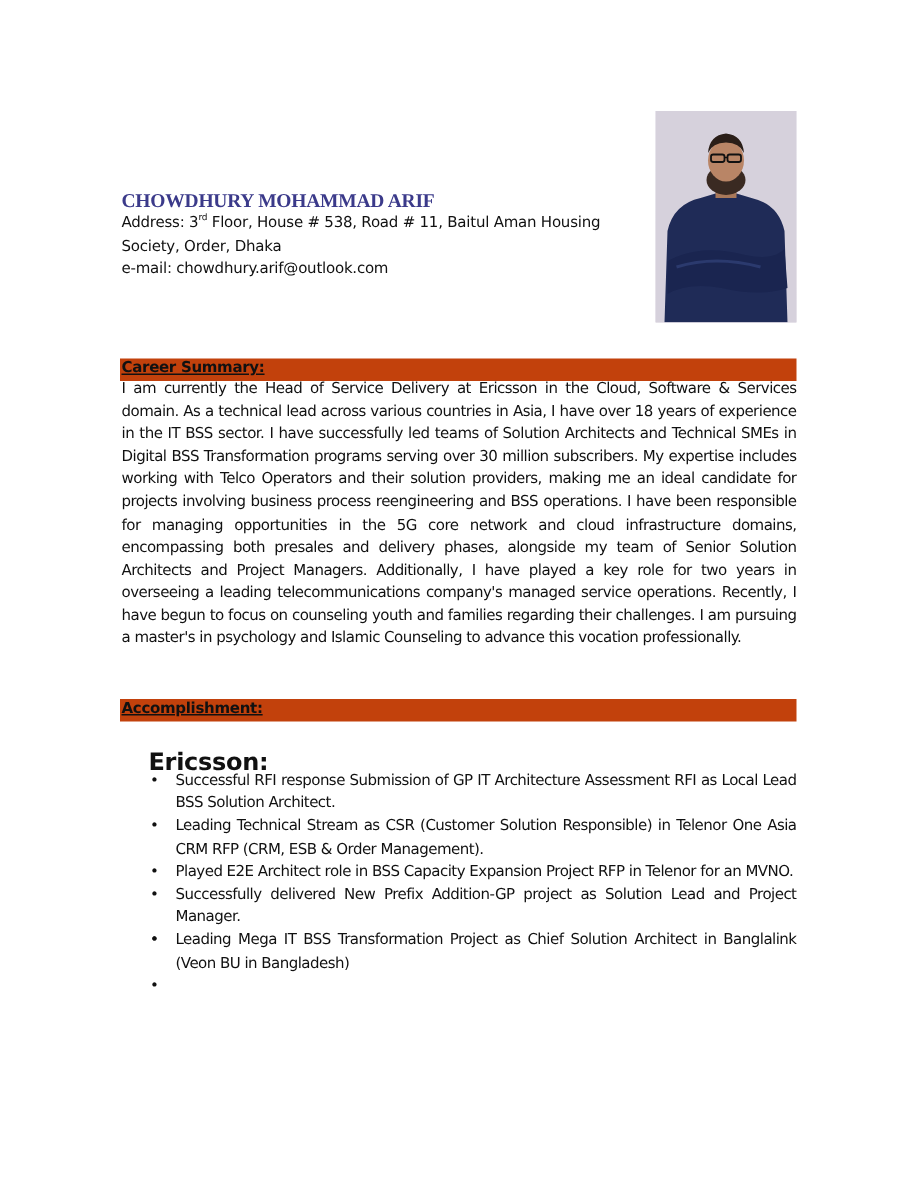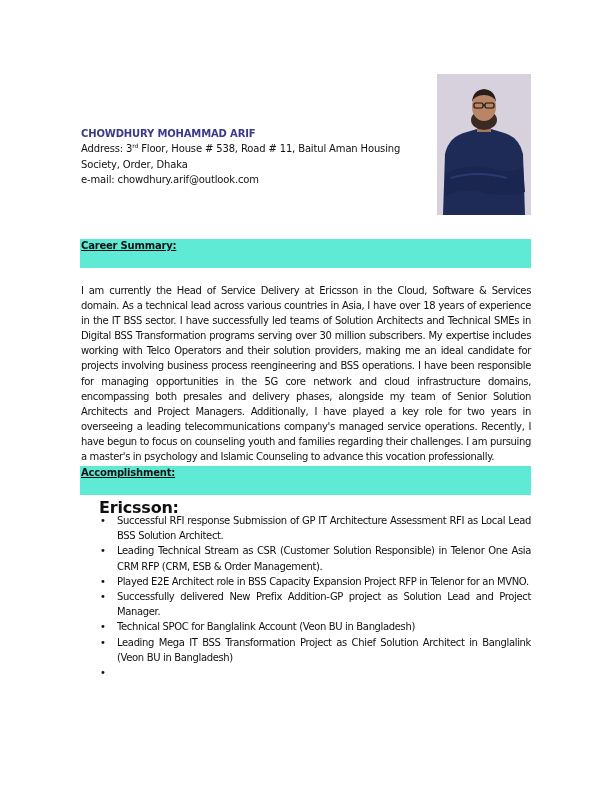--- a/index.html
+++ b/index.html
@@ -10,36 +10,36 @@
   .page { position: absolute; left: 0; top: 0; width: 612px; height: 792px; background: #fff; }
 
   .photo {
     position: absolute; left: 437px; top: 74px; width: 94px; height: 141px;
     background: linear-gradient(180deg, #d8d3de 0%, #cfc9d6 100%);
     overflow: hidden;
   }
   .photo svg { width: 100%; height: 100%; display: block; }
 
   .contact { position: absolute; left: 81px; top: 126px; width: 340px; font-size: 10px; line-height: 15.3px; letter-spacing: -0.15px; }
-  .name { color: #3b3a8a; font-weight: bold; font-size: 10px; }
+  .name { color: #3b3a8a; font-weight: bold; font-size: 13px; font-family: Liberation Serif, serif; }
   .contact sup { font-size: 6px; line-height: 0; }
 
   .section-bar {
-    position: absolute; left: 80px; width: 451px; height: 29px;
-    background: #5eead4;
+    position: absolute; left: 80px; width: 451px; height: 15px;
+    background: #c2410c;
   }
   .section-title {
     position: absolute; left: 1px; top: 1px; font-size: 10px; font-weight: bold;
     text-decoration: underline; letter-spacing: -0.2px; color: #111;
   }
   #bar-career { top: 239px; }
   #bar-accomp { top: 466px; }
 
   .summary {
-    position: absolute; left: 81px; top: 283px; width: 450px;
+    position: absolute; left: 81px; top: 252px; width: 450px;
     font-size: 10px; line-height: 15.1px; text-align: justify; letter-spacing: -0.35px;
   }
 
   .company {
     position: absolute; left: 99px; top: 498px; font-size: 16px; font-weight: bold; letter-spacing: -0.2px;
   }
   .bullets {
     position: absolute; left: 99px; top: 513px; width: 432px;
     margin: 0; padding: 0; list-style: none;
     font-size: 10px; line-height: 15.2px; letter-spacing: -0.35px;
@@ -94,18 +94,18 @@
     <span class="section-title">Accomplishment:</span>
   </div>
 
   <div class="company">Ericsson:</div>
 
   <ul class="bullets">
     <li><span class="dot">•</span><span>Successful RFI response Submission of GP IT Architecture Assessment RFI as Local Lead BSS Solution Architect.</span></li>
     <li><span class="dot">•</span><span>Leading Technical Stream as CSR (Customer Solution Responsible) in Telenor One Asia CRM RFP (CRM, ESB &amp; Order Management).</span></li>
     <li><span class="dot">•</span><span>Played E2E Architect role in BSS Capacity Expansion Project RFP in Telenor for an MVNO.</span></li>
     <li><span class="dot">•</span><span>Successfully delivered New Prefix Addition-GP project as Solution Lead and Project Manager.</span></li>
-    <li><span class="dot">•</span><span>Technical SPOC for Banglalink Account (Veon BU in Bangladesh)</span></li>
+    <li><span class="dot">•</span></li>
     <li><span class="dot">•</span><span>Leading Mega IT BSS Transformation Project as Chief Solution Architect in Banglalink (Veon BU in Bangladesh)</span></li>
     <li><span class="dot">•</span></li>
   </ul>
 
 </div>
 
 </body></html>

